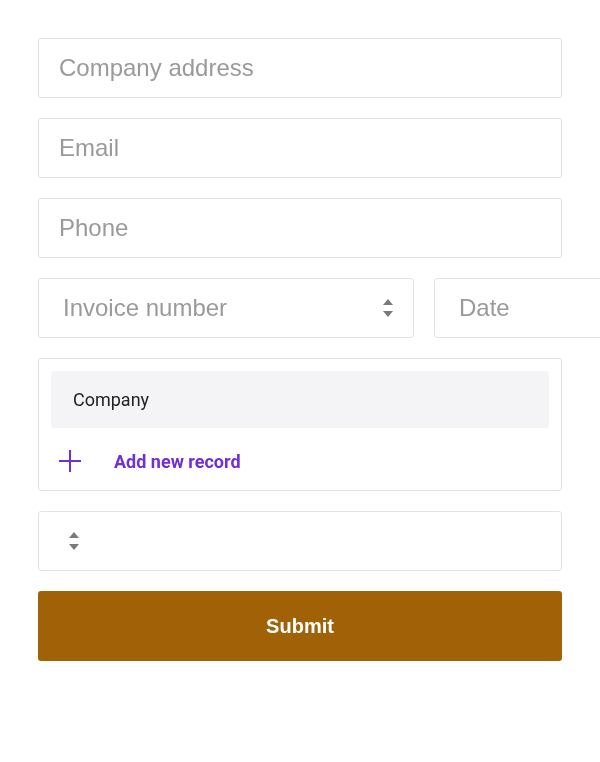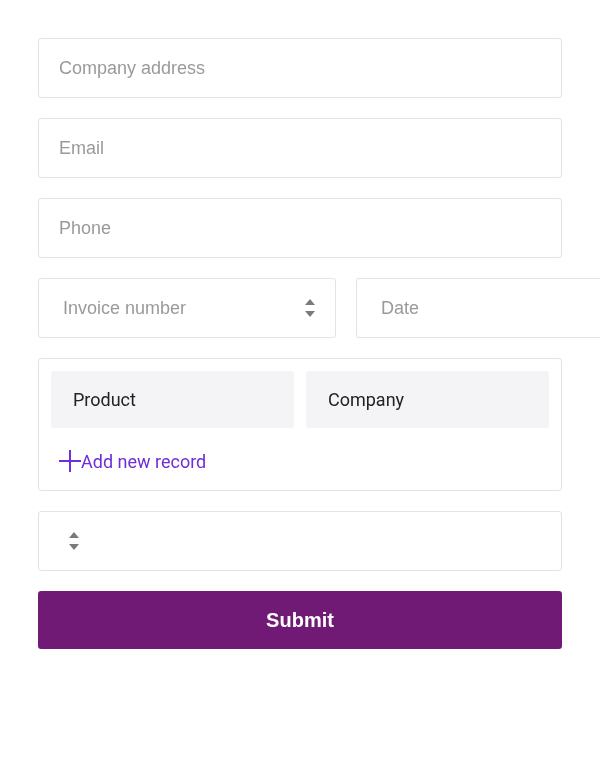--- a/index.html
+++ b/index.html
@@ -20,21 +20,21 @@
       margin-bottom: 20px;
       display: flex;
       align-items: center;
       justify-content: space-between;
       padding: 0 20px;
       height: 60px;
     }
     .field input {
       border: none;
       outline: none;
-      font-size: 18px;
+      font-size: 24px;
       color: #222;
       flex: 1;
       background: transparent;
       height: 100%;
     }
     .field input::placeholder {
       color: #9a9a9a;
     }
     .row {
       display: flex;
@@ -82,26 +82,26 @@
       flex: 1;
       background: #f4f4f6;
       border-radius: 3px;
       padding: 18px 22px;
       font-size: 18px;
       color: #222;
     }
     .add-record {
       display: flex;
       align-items: center;
-      gap: 0;
+      gap: 33px;
       padding-left: 8px;
       cursor: pointer;
       color: #6f2ed7;
       font-size: 18px;
-      font-weight: 400;
+      font-weight: 700;
     }
     .add-record .plus-icon {
       width: 22px;
       height: 22px;
       position: relative;
     }
     .add-record .plus-icon::before,
     .add-record .plus-icon::after {
       content: '';
       position: absolute;
@@ -116,22 +116,22 @@
     }
     .add-record .plus-icon::after {
       top: 50%;
       left: 0;
       height: 2px;
       width: 100%;
       transform: translateY(-50%);
     }
     .submit-btn {
       width: 100%;
-      height: 58px;
-      background: #701a75;
+      height: 70px;
+      background: #a16207;
       border: none;
       border-radius: 3px;
       color: #fff;
       font-size: 20px;
       font-weight: 600;
       cursor: pointer;
     }
   </style>
 </head>
 <body>
@@ -159,21 +159,20 @@
     </div>
   </div>
   <div class="field">
     <input type="text" placeholder="Date" style="">
 
   </div>
 </div>
 
 <div class="table-container">
   <div class="table-header">
-    <div class="table-header-cell">Product</div>
     <div class="table-header-cell">Company</div>
   </div>
   <div class="add-record">
     <span class="plus-icon"></span>
     <span>Add new record</span>
   </div>
 </div>
 
 <div class="field">
   <div class="stepper">

